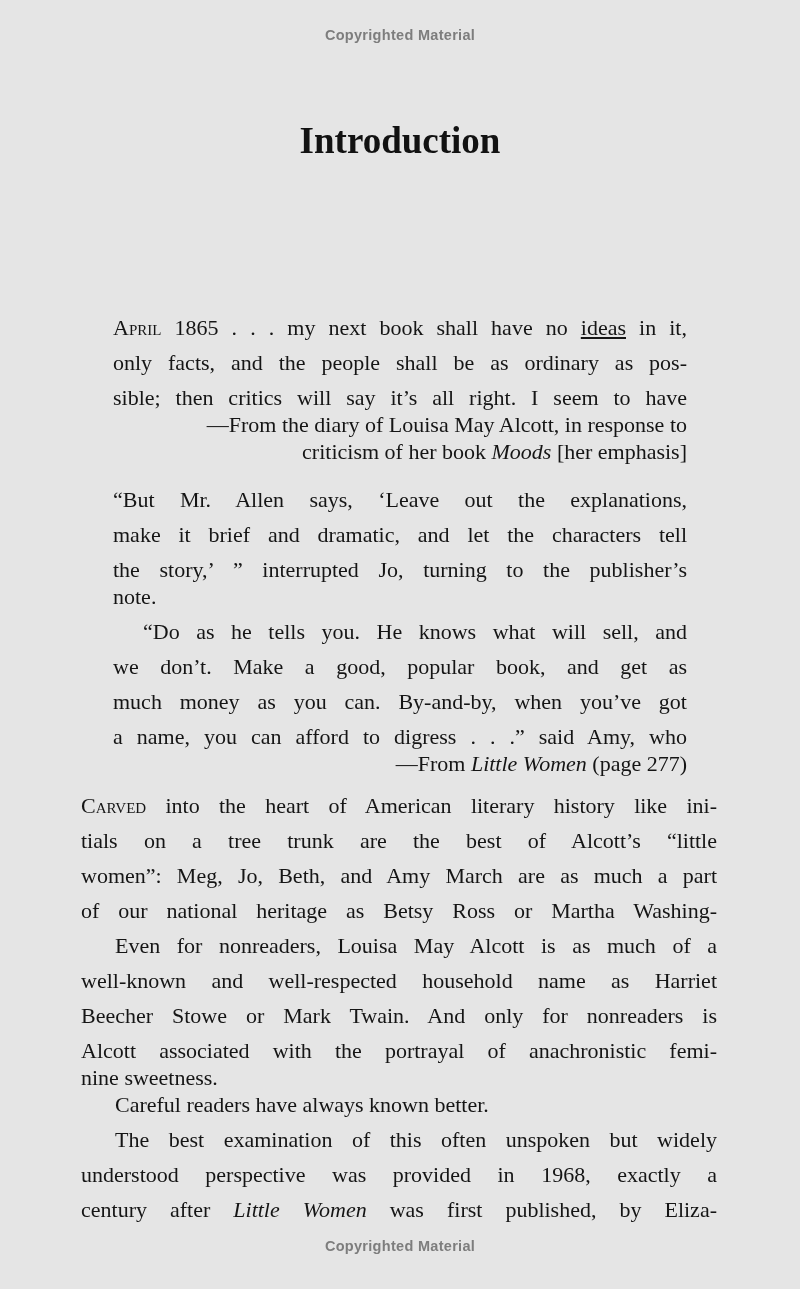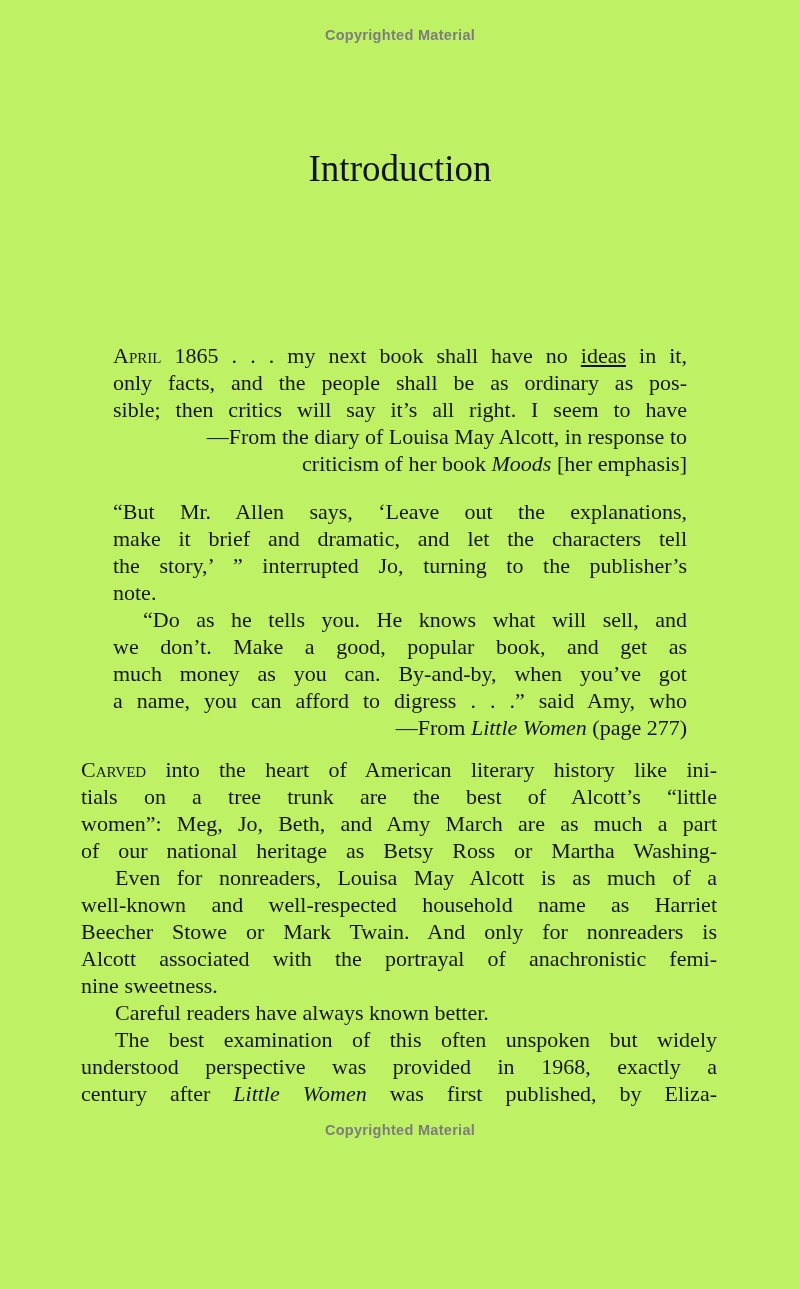--- a/index.html
+++ b/index.html
@@ -4,63 +4,63 @@
 <style>
   html, body {
     margin: 0;
     padding: 0;
     background: #ffffff;
   }
   .page {
     position: relative;
     width: 800px;
     height: 1289px;
-    background: #bef264;
+    background: #e5e5e5;
     overflow: hidden;
     font-family: "Liberation Serif", serif;
     color: #141414;
   }
   .copyright {
     font-family: "Liberation Sans", sans-serif;
     font-weight: 700;
     font-size: 14.5px;
     line-height: 18px;
     color: #7d7d7d;
     text-align: center;
     letter-spacing: 0.3px;
   }
   .copyright.top { padding-top: 26px; }
   .copyright.bottom { margin-top: 14px; }
   h1.title {
     font-family: "Liberation Serif", serif;
-    font-weight: 400;
+    font-weight: 700;
     font-size: 37px;
     line-height: 46px;
     text-align: center;
-    margin: 102px 0 0 0;
+    margin: 74px 0 0 0;
     color: #121212;
   }
   .textblock {
     font-size: 22px;
     line-height: 27px;
     color: #151515;
   }
   .quoteblock {
     width: 574px;
     margin-left: 113px;
   }
   .quoteblock.first { margin-top: 150px; }
   .quoteblock.second { margin-top: 21px; }
   .bodytext {
     width: 636px;
     margin-left: 81px;
     margin-top: 15px;
   }
   .line { height: 27px; }
-  .line.j { text-align: justify; text-align-last: justify; text-justify: inter-word; }
+  .line.j { text-align: justify; text-align-last: justify; text-justify: inter-word; margin-top: 8px; }
   .line.l { text-align: left; }
   .line.r { text-align: right; }
   .quoteblock .line.ind { text-indent: 30px; }
   .bodytext .line.ind { text-indent: 34px; }
   .sc { font-variant: small-caps; }
   .u { text-decoration: underline; text-underline-offset: 2px; }
   .i { font-style: italic; }
 </style>
 </head>
 <body>

